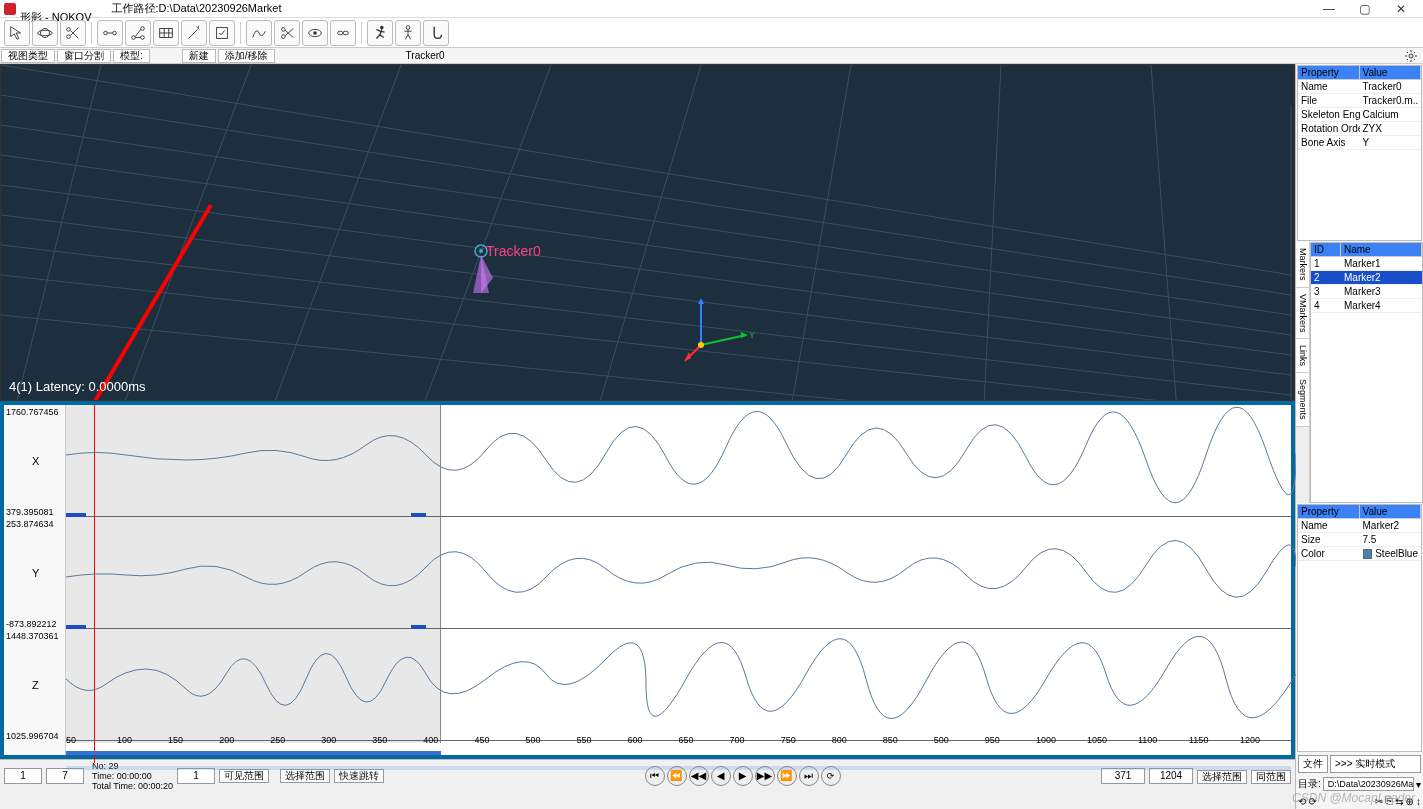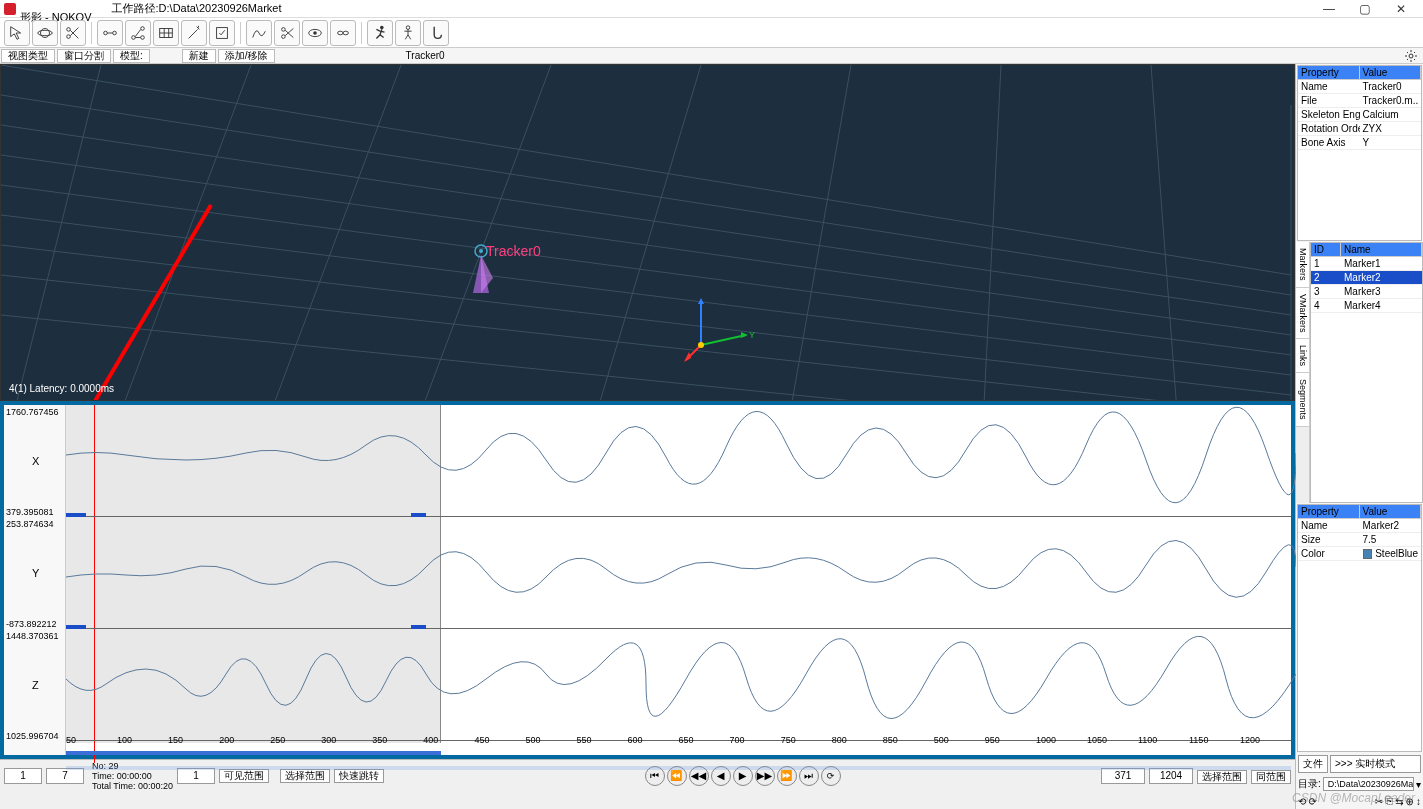--- a/index.html
+++ b/index.html
@@ -16,21 +16,21 @@
 .toolbar .sep { width: 1px; height: 22px; background: #ccc; margin: 0 3px; }
 .subbar { height: 16px; background: #f5f5f5; display: flex; align-items: center; border-bottom: 1px solid #ccc; font-size: 10px; }
 .subbar .item { padding: 0 6px; border: 1px solid #bbb; margin: 0 1px; background: #fff; height: 14px; line-height: 12px; }
 .subbar .spacer { flex: 1; }
 .subbar .gear { width: 16px; height: 16px; margin-right: 4px; }
 .main { display: flex; height: 745px; }
 .center { flex: 1; display: flex; flex-direction: column; }
 .viewport { height: 337px; background: #1d2e3e; position: relative; overflow: hidden; border: 1px solid #333; }
 .viewport .annotation { position: absolute; top: 90px; left: 22px; color: #ff0000; font-size: 36px; font-weight: bold; }
 .viewport .arrow-svg { position: absolute; top: 130px; left: 50px; }
-.viewport .latency { position: absolute; bottom: 6px; left: 8px; color: #fff; font-size: 10px; margin-top: 17px; }
+.viewport .latency { position: absolute; bottom: 6px; left: 8px; color: #fff; font-size: 13px; margin-top: 17px; }
 .viewport .trackerlabel { position: absolute; top: 178px; left: 485px; color: #ff4080; font-size: 14px; }
 .viewport .origin { position: absolute; top: 178px; left: 462px; }
 .viewport .axis3d { position: absolute; top: 225px; left: 680px; }
 .curves { height: 358px; background: #fff; border: 4px solid #0369a1; display: flex; position: relative; }
 .curves .ylabels { width: 62px; background: #f8f8f8; border-right: 1px solid #ccc; position: relative; font-size: 9px; }
 .curves .ylabels .yl { position: absolute; left: 2px; }
 .curves .ylabels .ax { position: absolute; left: 28px; font-size: 11px; }
 .curves .plotarea { flex: 1; position: relative; }
 .curves .plotarea .selection { position: absolute; top: 0; left: 0; width: 375px; height: 338px; background: rgba(180,180,180,0.3); border-right: 1px solid #888; }
 .curves .plotarea .playhead { position: absolute; top: 0; left: 28px; width: 1px; height: 358px; background: #ff0000; }

